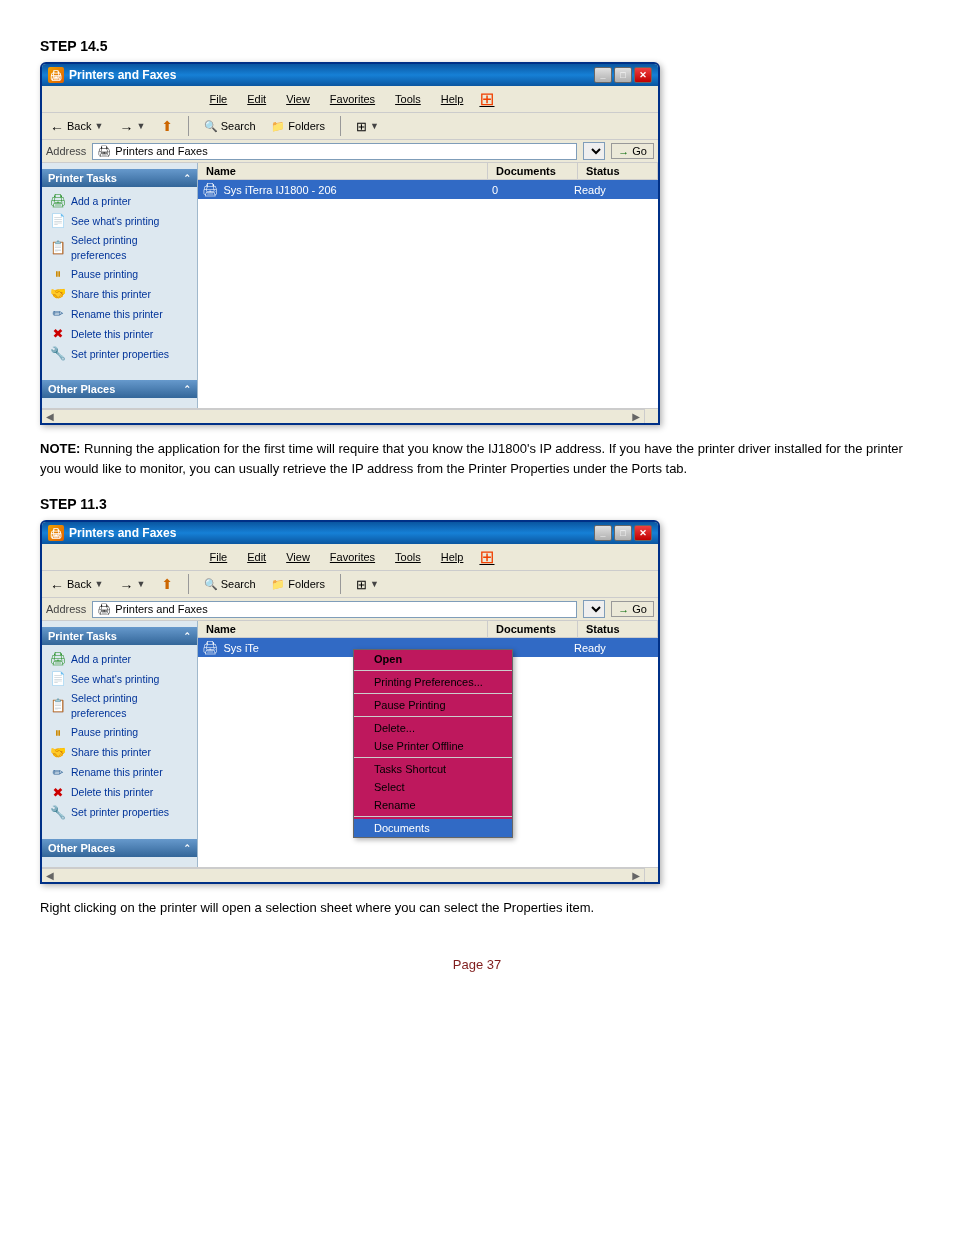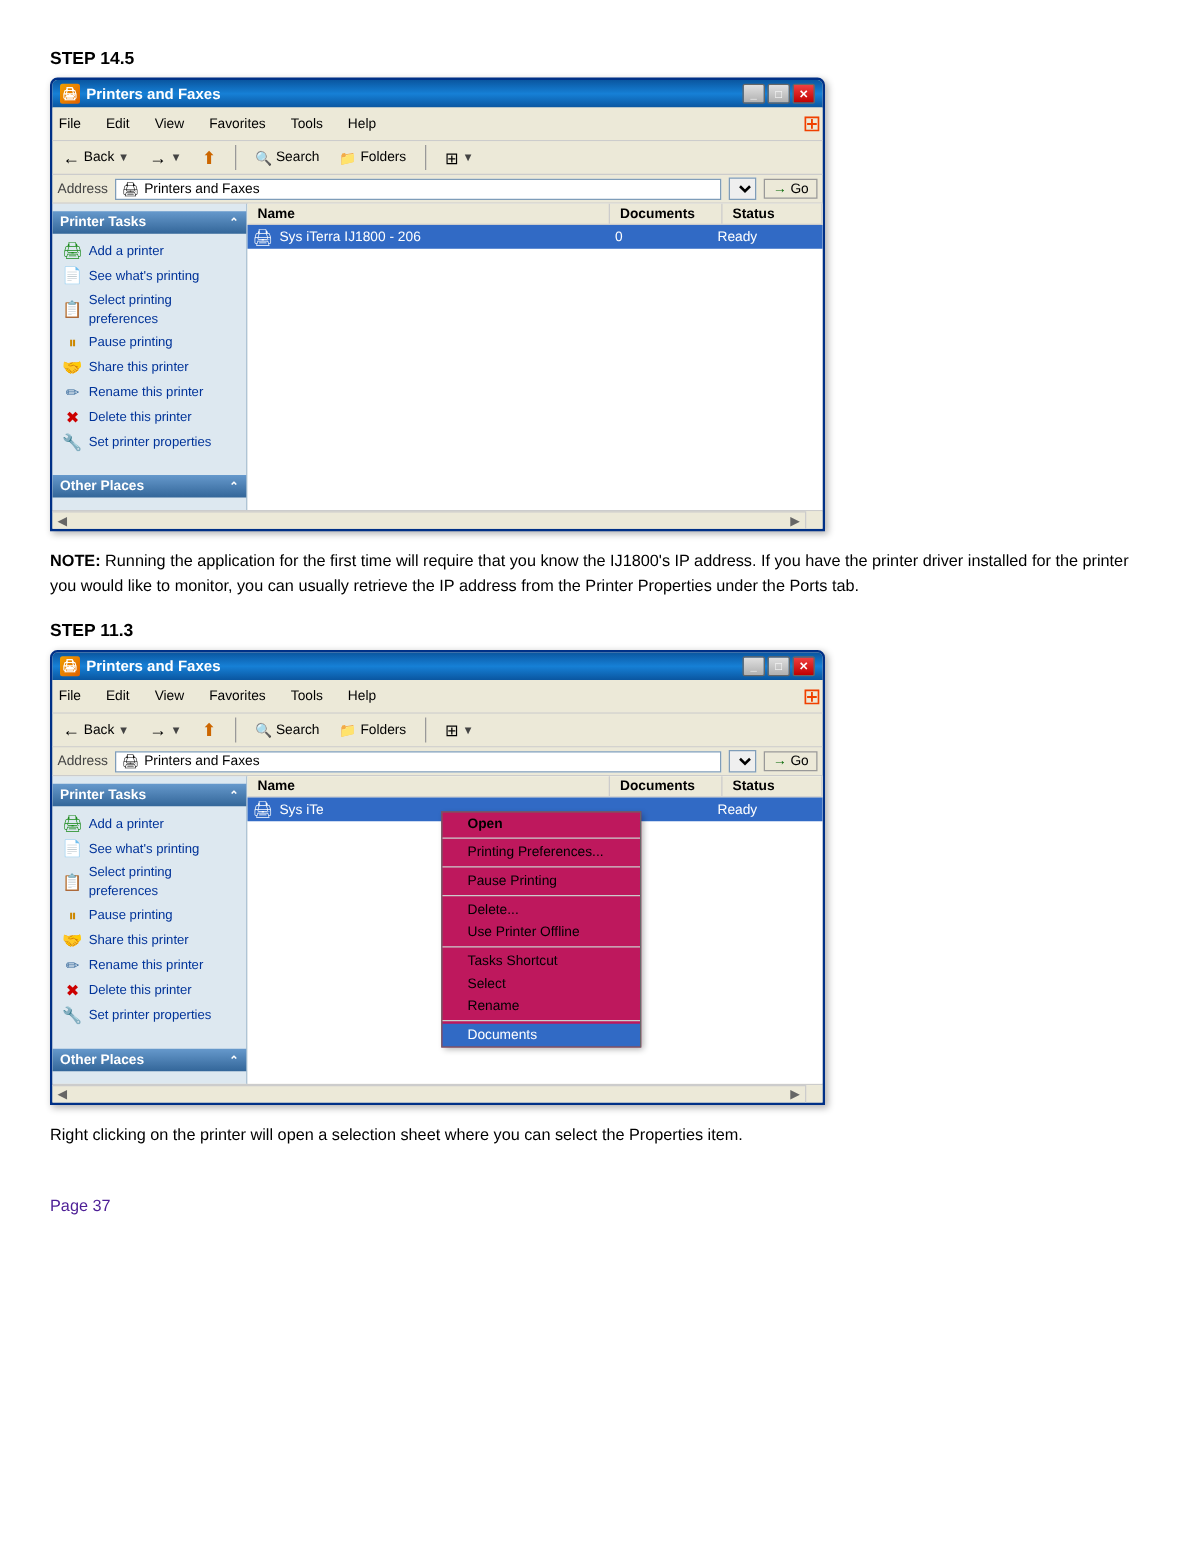--- a/index.html
+++ b/index.html
@@ -67,27 +67,28 @@
       font-size: 9px;
       display: flex;
       align-items: center;
       justify-content: center;
       cursor: pointer;
     }
     .win-btn-close { background: linear-gradient(to bottom, #f04040, #c00000); color: white; }
 
     .win-menubar {
       background: #ece9d8;
-      padding: 2px 1px;
+      padding: 2px 16px;
       display: flex;
       gap: 12px;
       font-size: 11px;
       border-bottom: 1px solid #ccc;
       align-items: center;
-      justify-content: space-between;
+      justify-content: center;
+      text-decoration: underline;
     }
     .win-menubar-left {
       display: flex;
       gap: 12px;
     }
     .win-menu-item {
       padding: 2px 4px;
       cursor: pointer;
     }
 
@@ -253,22 +254,22 @@
     .note-text {
       font-size: 13px;
       line-height: 1.5;
       margin: 10px 0 18px 0;
       color: #000;
     }
     .note-bold { font-weight: bold; }
 
     
     .page-number {
-      text-align: left;
-      color: #4c1d95;
+      text-align: center;
+      color: #7f1d1d;
       font-size: 13px;
       margin-top: 40px;
     }
     .icon-add { color: #1a8a1a; font-size: 13px; }
     .icon-see { color: #cc7700; font-size: 13px; }
     .icon-select { color: #336699; font-size: 13px; }
     .icon-pause { color: #cc8800; font-size: 13px; }
     .icon-share { color: #336699; font-size: 13px; }
     .icon-rename { color: #336699; font-size: 13px; }
     .icon-delete { color: #cc0000; font-size: 13px; }

